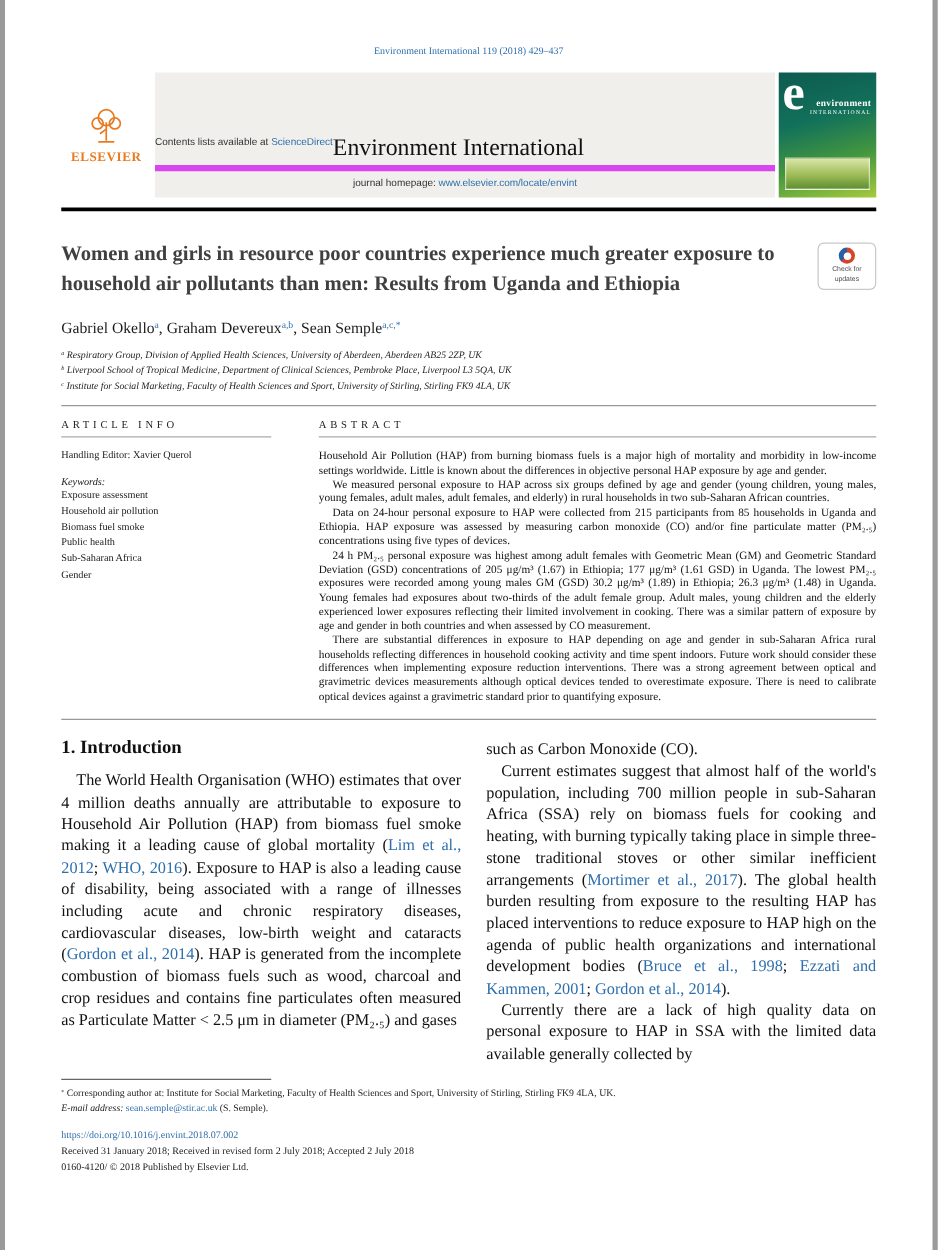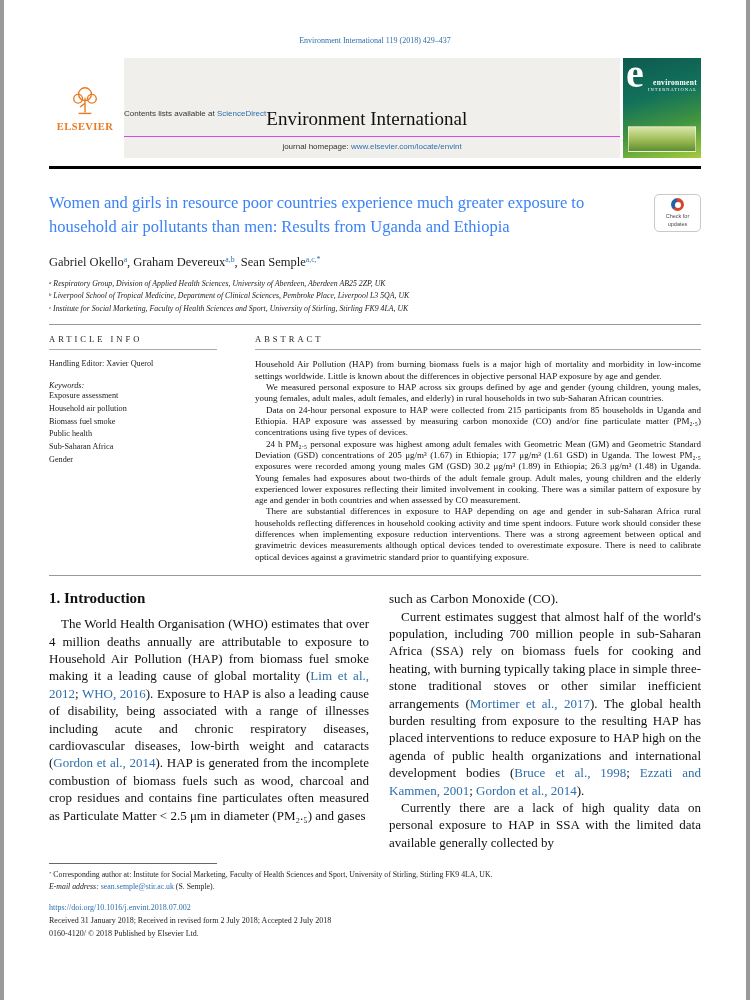--- a/index.html
+++ b/index.html
@@ -17,35 +17,35 @@
   .journal-ref { text-align: center; font-size: 8px; margin-bottom: 13px; }
 
   
   .header-band { display: flex; height: 100px; align-items: stretch; }
   .logo-box { width: 72px; background: #fff; display: flex; flex-direction: column; align-items: center; justify-content: center; }
   .tree * { stroke: var(--elsevier, #e87b22); fill: none; stroke-width: 1.5; }
   .elsevier-text { font-weight: bold; color: var(--elsevier, #e87b22); font-size: 10.5px; letter-spacing: 0.4px; margin-top: 3px; }
   .header-center { flex: 1; background: #f0efec; margin: 0 3px; position: relative; display: flex; flex-direction: row; align-items: center; padding-top: 11px; }
   .contents-line { font-size: 8px; font-family: "Liberation Sans", sans-serif; color: #333; }
   .journal-name { font-size: 19px; color: #111; margin-top: 11px; }
-  .homepage-line { position: absolute; left: 0; right: 0; bottom: 0; border-top: 1px solid #d946ef; text-align: center; padding: 5px 0 7px; font-size: 8px; font-family: "Liberation Sans", sans-serif; color: #333; }
+  .homepage-line { position: absolute; left: 0; right: 0; bottom: 0; border-top: 5px solid #d946ef; text-align: center; padding: 5px 0 7px; font-size: 8px; font-family: "Liberation Sans", sans-serif; color: #333; }
   .cover-box { width: 78px; position: relative; overflow: hidden;
     background: linear-gradient(165deg, #0d5a50 0%, #12715a 38%, #43963f 68%, #a6cb3c 100%); }
   .cover-e { position: absolute; top: -8px; left: 3px; font-size: 40px; font-weight: bold; color: #fff; }
   .cover-title { position: absolute; top: 20px; right: 4px; text-align: right; color: #fff; }
   .cover-line1 { font-size: 7.5px; font-weight: bold; letter-spacing: 0.3px; }
   .cover-line2 { font-size: 4.5px; letter-spacing: 1px; }
   .cover-strip { position: absolute; bottom: 6px; left: 5px; right: 5px; height: 26px;
     background: linear-gradient(180deg, #d9e6a8 0%, #9dbb55 55%, #5d8f33 100%); border: 1px solid rgba(255,255,255,0.55); }
 
   .black-rule { height: 3px; background: #000; margin-top: 8px; }
 
   
   .title-row { display: flex; margin-top: 22px; }
-  .title { font-size: 16.5px; font-weight: normal; line-height: 1.48; flex: 1; padding-right: 16px; color: #3b82f6; }
+  .title { font-size: 16.5px; font-weight: bold; line-height: 1.48; flex: 1; padding-right: 16px; color: #404040; }
   .check-badge { width: 47px; height: 38px; border: 1px solid #c9c9c9; border-radius: 5px; background: #fff;
     display: flex; flex-direction: column; align-items: center; justify-content: center; gap: 2px; flex-shrink: 0; align-self: flex-start; margin-top: 3px; }
   .badge-icon { width: 13px; height: 13px; border-radius: 50%; background: conic-gradient(#d6452a 0 62%, #2a5fa5 62% 100%); position: relative; }
   .badge-icon::after { content: ""; position: absolute; inset: 3.5px; background: #fff; border-radius: 50%; }
   .badge-text { font-size: 5.5px; line-height: 1.35; width: 33px; text-align: center; color: #4a4a4a; font-family: "Liberation Sans", sans-serif; }
 
   .authors { font-size: 12.5px; margin-top: 15px; color: #1c1c1c; }
   .affiliations { margin-top: 8px; font-size: 7.8px; font-style: italic; line-height: 1.6; color: #222; }
 
   .hairline { border-top: 1px solid #999; }

